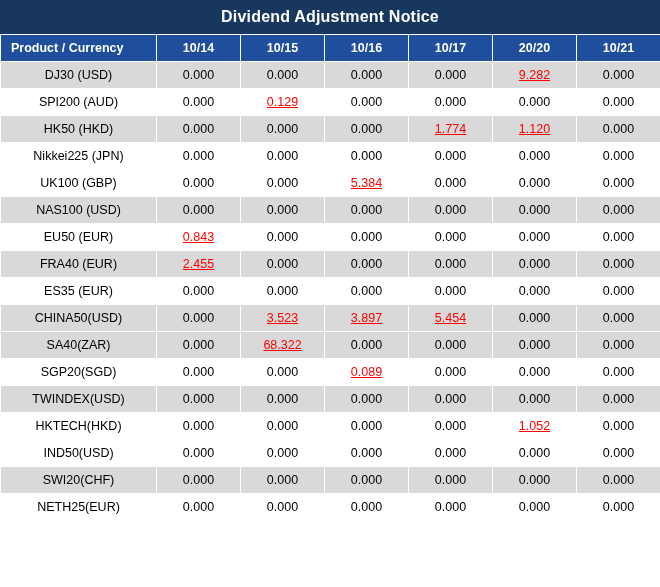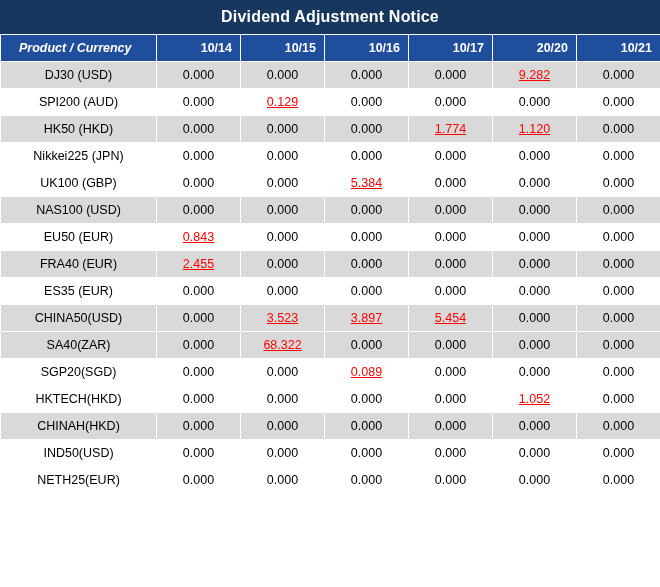--- a/index.html
+++ b/index.html
@@ -44,25 +44,24 @@
   }
   thead th {
     background: #1f4e9c;
     color: #ffffff;
     font-weight: bold;
     font-size: 12.5px;
   }
   thead th.col-product {
     text-align: left;
     width: 156px;
-    padding-left: 18px;
-    font-style: italic;
+    padding-left: 10px;
   }
   thead th.col-date {
-    text-align: right;
+    text-align: center;
     width: 84px;
   }
   tbody td.prod {
     text-align: center;
     color: #000000;
     font-size: 12.5px;
   }
   tbody td.val {
     text-align: center;
     color: #000000;
@@ -205,40 +204,49 @@
         </tr>
         <tr class="plain">
           <td class="prod">SGP20(SGD)</td>
           <td class="val">0.000</td>
           <td class="val">0.000</td>
           <td class="val hl">0.089</td>
           <td class="val">0.000</td>
           <td class="val">0.000</td>
           <td class="val">0.000</td>
         </tr>
+        <tr class="shade">
+          <td class="prod">TWINDEX(USD)</td>
+          <td class="val">0.000</td>
+          <td class="val">0.000</td>
+          <td class="val">0.000</td>
+          <td class="val">0.000</td>
+          <td class="val">0.000</td>
+          <td class="val">0.000</td>
+        </tr>
         <tr class="plain">
           <td class="prod">HKTECH(HKD)</td>
           <td class="val">0.000</td>
           <td class="val">0.000</td>
           <td class="val">0.000</td>
           <td class="val">0.000</td>
           <td class="val hl">1.052</td>
           <td class="val">0.000</td>
         </tr>
-        <tr class="shade">
-          <td class="prod">CHINAH(HKD)</td>
-          <td class="val">0.000</td>
-          <td class="val">0.000</td>
-          <td class="val">0.000</td>
-          <td class="val">0.000</td>
-          <td class="val">0.000</td>
-          <td class="val">0.000</td>
-        </tr>
         <tr class="plain">
           <td class="prod">IND50(USD)</td>
+          <td class="val">0.000</td>
+          <td class="val">0.000</td>
+          <td class="val">0.000</td>
+          <td class="val">0.000</td>
+          <td class="val">0.000</td>
+          <td class="val">0.000</td>
+        </tr>
+        <tr class="shade">
+          <td class="prod">SWI20(CHF)</td>
           <td class="val">0.000</td>
           <td class="val">0.000</td>
           <td class="val">0.000</td>
           <td class="val">0.000</td>
           <td class="val">0.000</td>
           <td class="val">0.000</td>
         </tr>
         <tr class="plain">
           <td class="prod">NETH25(EUR)</td>
           <td class="val">0.000</td>

